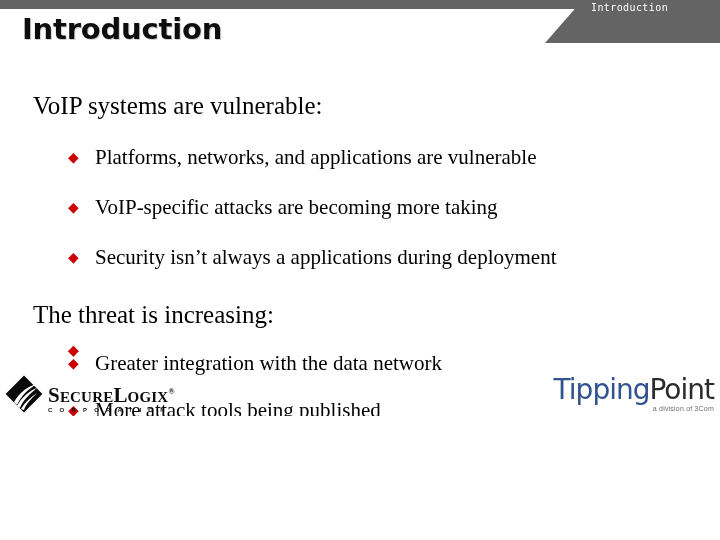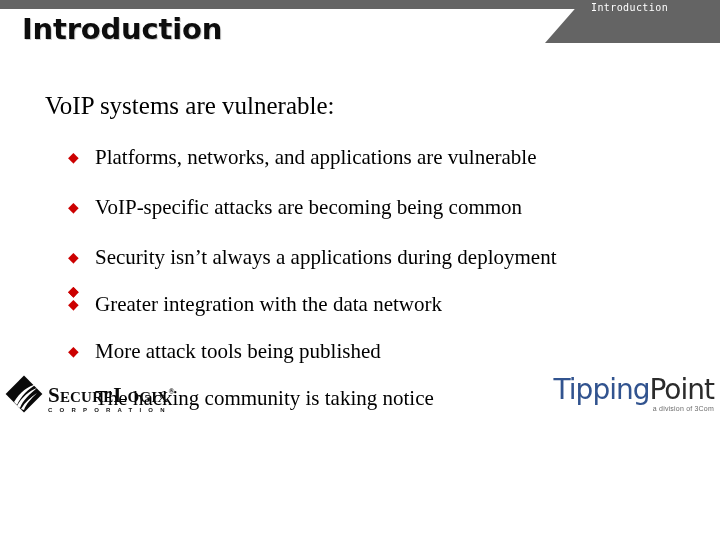--- a/index.html
+++ b/index.html
@@ -69,21 +69,21 @@
     width: 720px;
   }
   .section {
     margin: 0;
     padding: 0;
   }
   .section-head {
     font-family: "Liberation Serif", "DejaVu Serif", serif;
     font-size: 25px;
     color: #000000;
-    padding-left: 45px;
+    padding-left: 33px;
     white-space: nowrap;
   }
   .bullet-list {
     list-style: none;
     margin: 0;
     padding: 0;
   }
   .bullet-item {
     position: relative;
     padding-left: 95px;
@@ -203,30 +203,31 @@
 
     <div class="section" id="sec-0">
       <div class="section-head">VoIP systems are vulnerable:</div>
       <ul class="bullet-list">
         <li class="bullet-item">
           <span class="bullet-marker">◆</span>
           <span>Platforms, networks, and applications are vulnerable</span>
         </li>
         <li class="bullet-item">
           <span class="bullet-marker">◆</span>
-          <span>VoIP-specific attacks are becoming being common</span>
+          <span>VoIP-specific attacks are becoming more taking</span>
         </li>
         <li class="bullet-item">
           <span class="bullet-marker">◆</span>
           <span>Security isn’t always a applications during deployment</span>
         </li>
       </ul>
     </div>
 
     <div class="section" id="sec-1">
+      <div class="section-head">The threat is increasing:</div>
       <ul class="bullet-list">
         <li class="bullet-item">
           <span class="bullet-marker">◆</span>
         </li>
         <li class="bullet-item">
           <span class="bullet-marker">◆</span>
         </li>
         <li class="bullet-item">
           <span class="bullet-marker">◆</span>
           <span>Greater integration with the data network</span>

